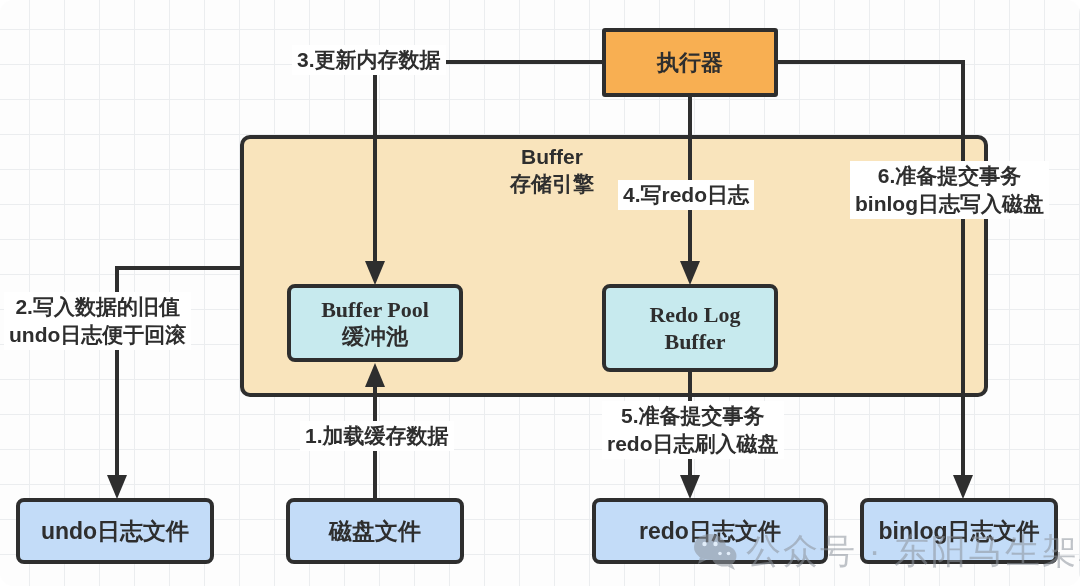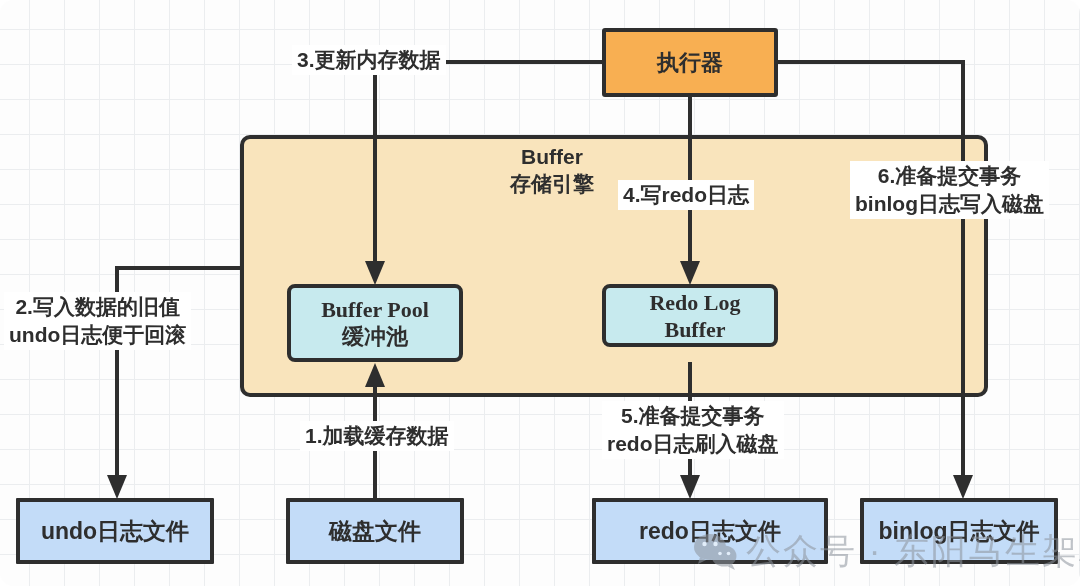--- a/index.html
+++ b/index.html
@@ -46,22 +46,22 @@
   .node{
     position:absolute;display:flex;flex-direction:column;
     align-items:center;justify-content:center;
     border:4px solid var(--border);
     font-weight:bold;font-size:22px;line-height:27px;
     text-align:center;z-index:3;
   }
   .executor{left:602px;top:28px;width:176px;height:69px;background:var(--executor-fill);border-radius:3px;}
   .mem{background:var(--memory-box-fill);border-radius:8px;font-family:Liberation Serif, serif;}
   .buffer-pool{left:287px;top:284px;width:176px;height:78px;}
-  .redo-log-buffer{left:602px;top:284px;width:176px;height:63px;padding-left:10px;}
-  .file{background:var(--file-box-fill);border-radius:1px;font-size:23px;}
+  .redo-log-buffer{left:602px;top:284px;width:176px;height:88px;padding-left:10px;}
+  .file{background:var(--file-box-fill);border-radius:8px;font-size:23px;}
   .undo-file{left:16px;top:498px;width:198px;height:66px;}
   .disk-file{left:286px;top:498px;width:178px;height:66px;font-family:Liberation Serif, serif;}
   .redo-file{left:592px;top:498px;width:236px;height:66px;}
   .binlog-file{left:860px;top:498px;width:198px;height:66px;}
   .step{
     position:absolute;z-index:4;
     background:var(--label-bg);
     font-weight:bold;font-size:21px;line-height:28px;
     text-align:center;padding:1px 5px;
     white-space:nowrap;

